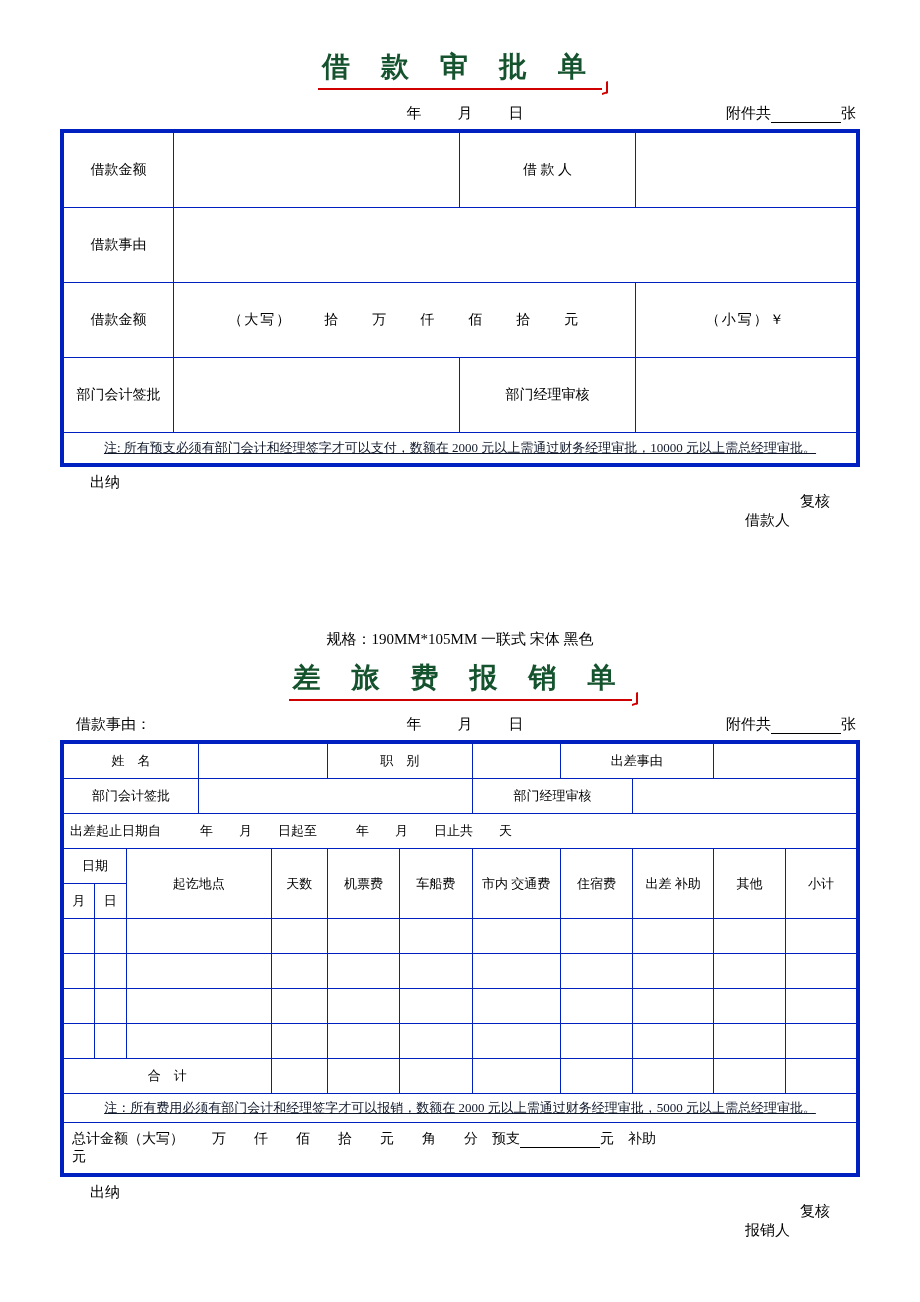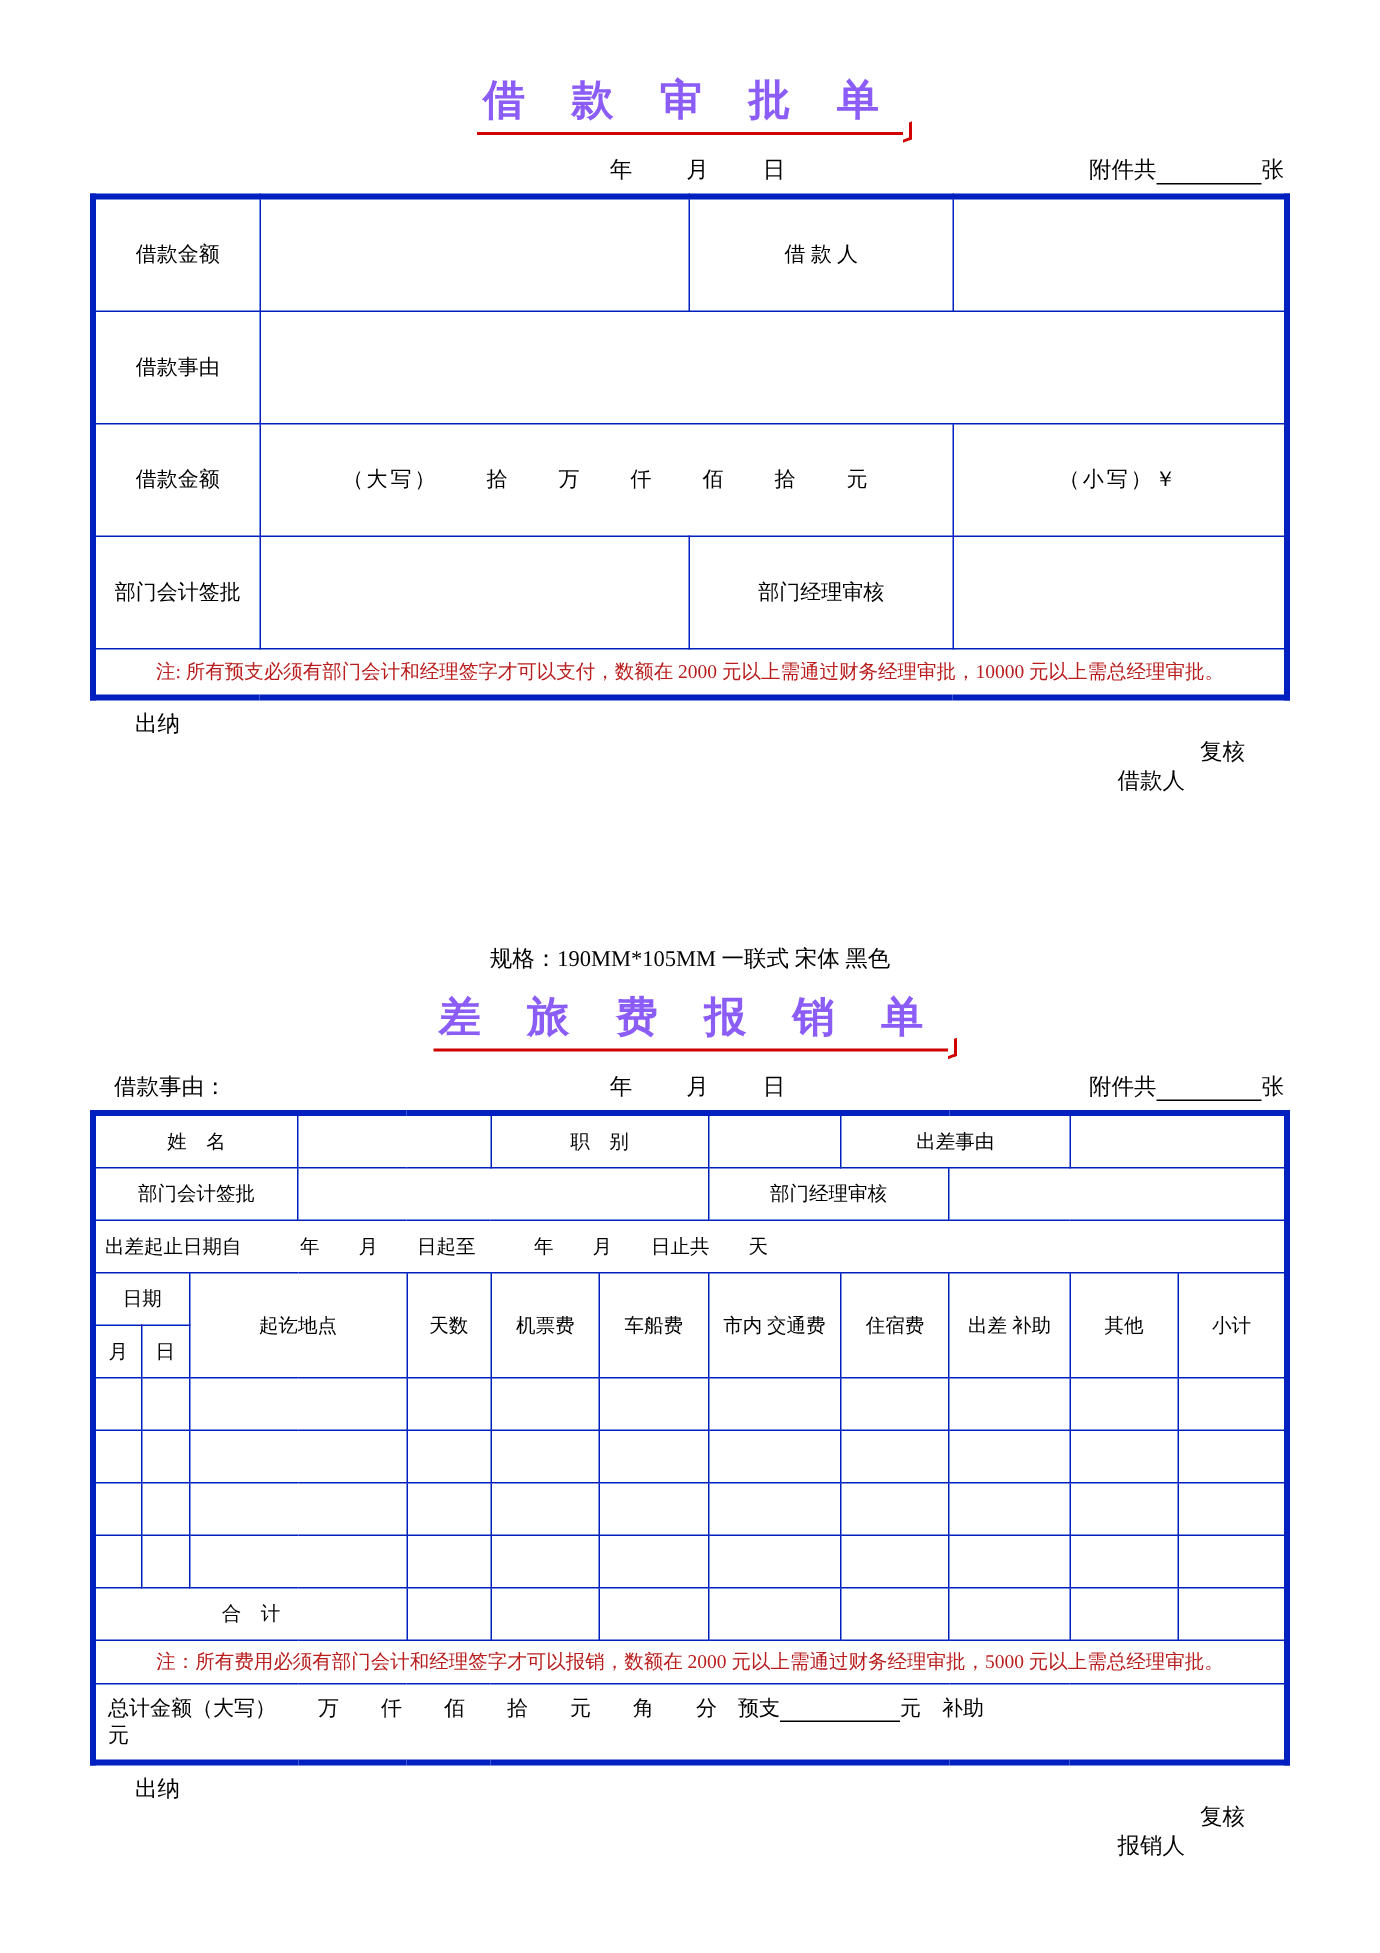--- a/index.html
+++ b/index.html
@@ -12,21 +12,21 @@
     width: 800px;
   }
   .spec-line {
     text-align: center;
     font-size: 15px;
     margin-bottom: 10px;
   }
   .title {
     text-align: center;
     font-size: 28px;
-    color: #8b5cf6;
+    color: #14532d;
     font-weight: bold;
     letter-spacing: 12px;
     margin: 8px 0 14px 0;
   }
   .title-inner {
     display: inline-block;
     border-bottom: 2px solid #d00000;
     padding: 0 4px 2px 4px;
     position: relative;
   }
@@ -66,24 +66,25 @@
     border: 4px solid #0020c0;
   }
   table.form-table td, table.form-table th {
     border: 1px solid #0020c0;
     padding: 6px 6px;
     text-align: center;
     vertical-align: middle;
     font-weight: normal;
   }
   .note-red {
-    color: #b91c1c;
+    color: #0f172a;
     font-size: 13px;
     text-align: left;
     padding: 6px 8px;
+    text-decoration: underline;
   }
   .footer-row {
     display: flex;
     padding: 6px 30px 0 30px;
     font-size: 15px;
     flex-direction: column;
   }
   .footer-row > div { flex: 1; text-align: right; }
   .footer-row > div:first-child { text-align: left; }
   .footer-row > div:last-child { text-align: right; padding-right: 40px;}

